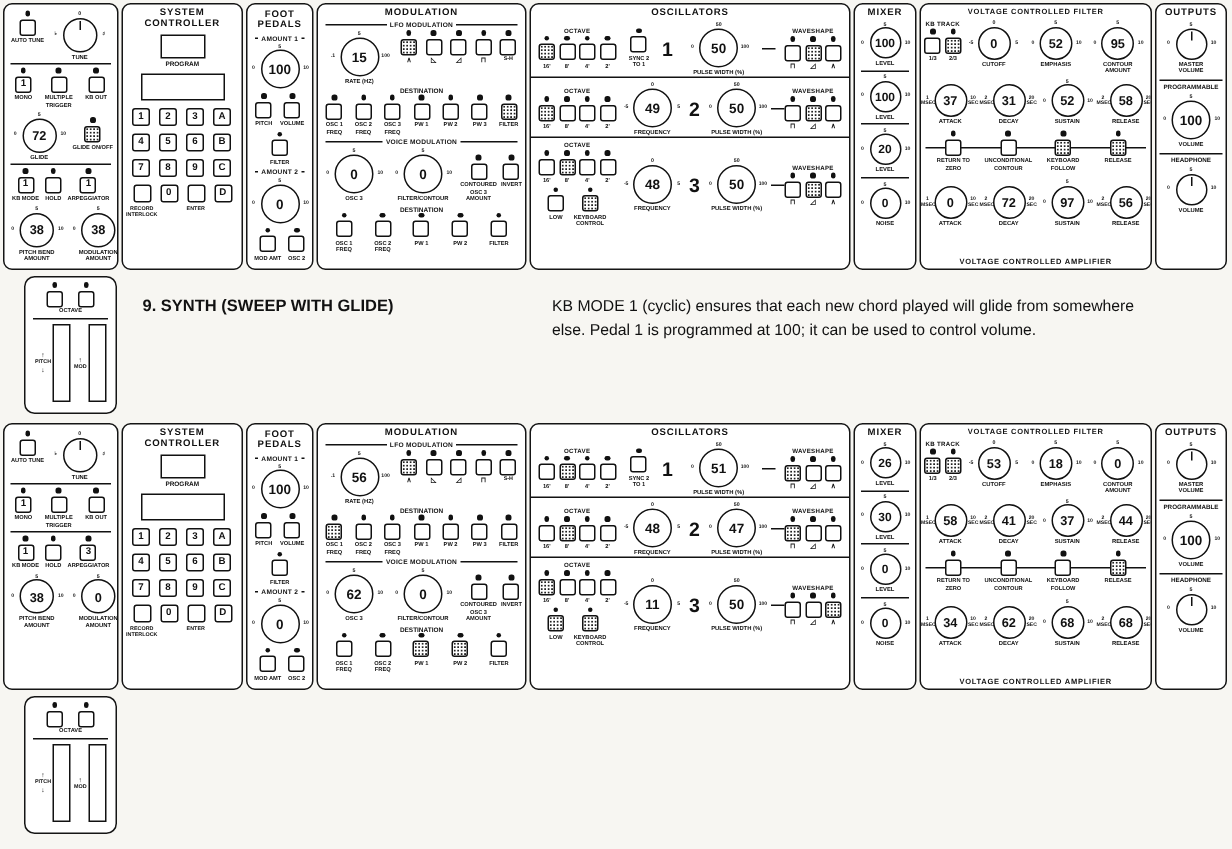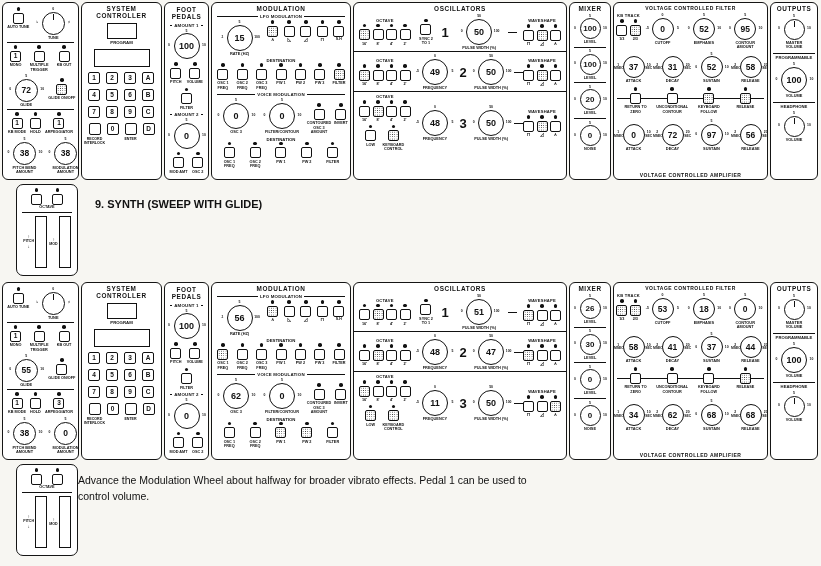--- a/index.html
+++ b/index.html
@@ -887,20 +887,21 @@
         <div class="wcol">
           <div class="arrows">
               <span>↑</span>
               <span class="wlab">MOD</span>
             </div>
           <div class="slot"></div>
         </div>
       </div>
     </div>
     <div class="ctitle">9. SYNTH (SWEEP WITH GLIDE)</div>
+    <div class="cdesc">KB MODE 1 (cyclic) ensures that each new chord played will glide from somewhere else. Pedal 1 is programmed at 100; it can be used to control volume.</div>
   </div>
 
   <div class="prow panel-slot">
 
   <div class="sec s-perf">
     <div class="fr row">
       <div class="bc">
         <span class="led"></span>
         <div class="sq"></div>
         <span class="bl">AUTO TUNE</span>
@@ -924,36 +925,20 @@
           </div>
       <div class="bc">
             <span class="led"></span>
             <div class="sq"></div>
             <span class="bl" style="width:24px">MULTIPLE TRIGGER</span>
           </div>
       <div class="bc">
             <span class="led"></span>
             <div class="sq"></div>
             <span class="bl">KB OUT</span>
-          </div>
-    </div>
-    <div class="fr row">
-      <div class="kn">
-        <span class="kt">5</span>
-        <div class="kc">
-              <span class="ks">0</span>
-              <div class="kv">55</div>
-              <span class="ks">10</span>
-            </div>
-        <span class="kl">GLIDE</span>
-      </div>
-      <div class="bc" style="margin-top:4px">
-            <span class="led"></span>
-            <div class="sq" data-on="false"></div>
-            <span class="bl">GLIDE ON/OFF</span>
           </div>
     </div>
     <div class="pdiv"></div>
     <div class="fr row">
       <div class="bc">
             <span class="led"></span>
             <div class="sq">1</div>
             <span class="bl">KB MODE</span>
           </div>
       <div class="bc">
@@ -1690,15 +1675,14 @@
         </div>
         <div class="wcol">
           <div class="arrows">
               <span>↑</span>
               <span class="wlab">MOD</span>
             </div>
           <div class="slot"></div>
         </div>
       </div>
     </div>
-    <div class="cdesc">Advance the Modulation Wheel about halfway for broader vibrato effects. Pedal 1 can be used to control volume.</div>
   </div>
 </div>
 
 </body></html>

